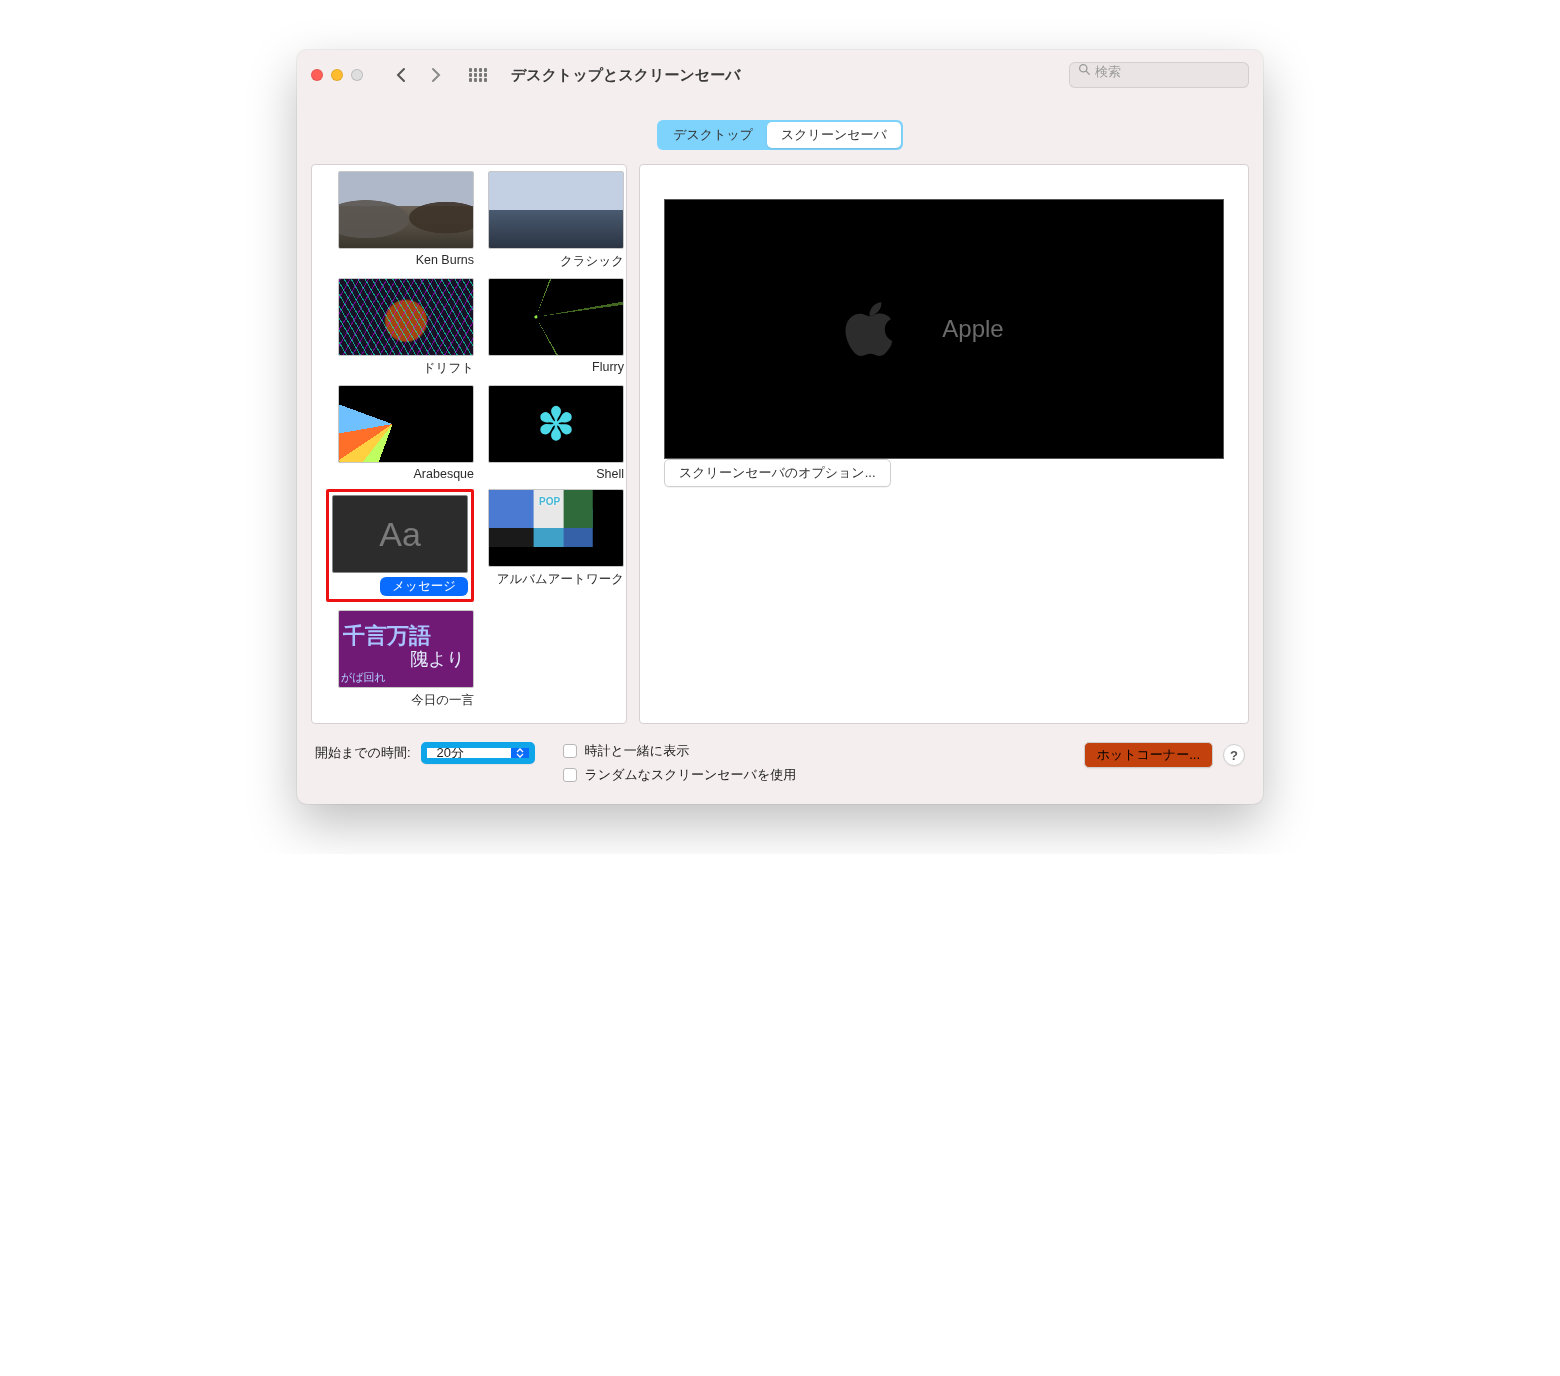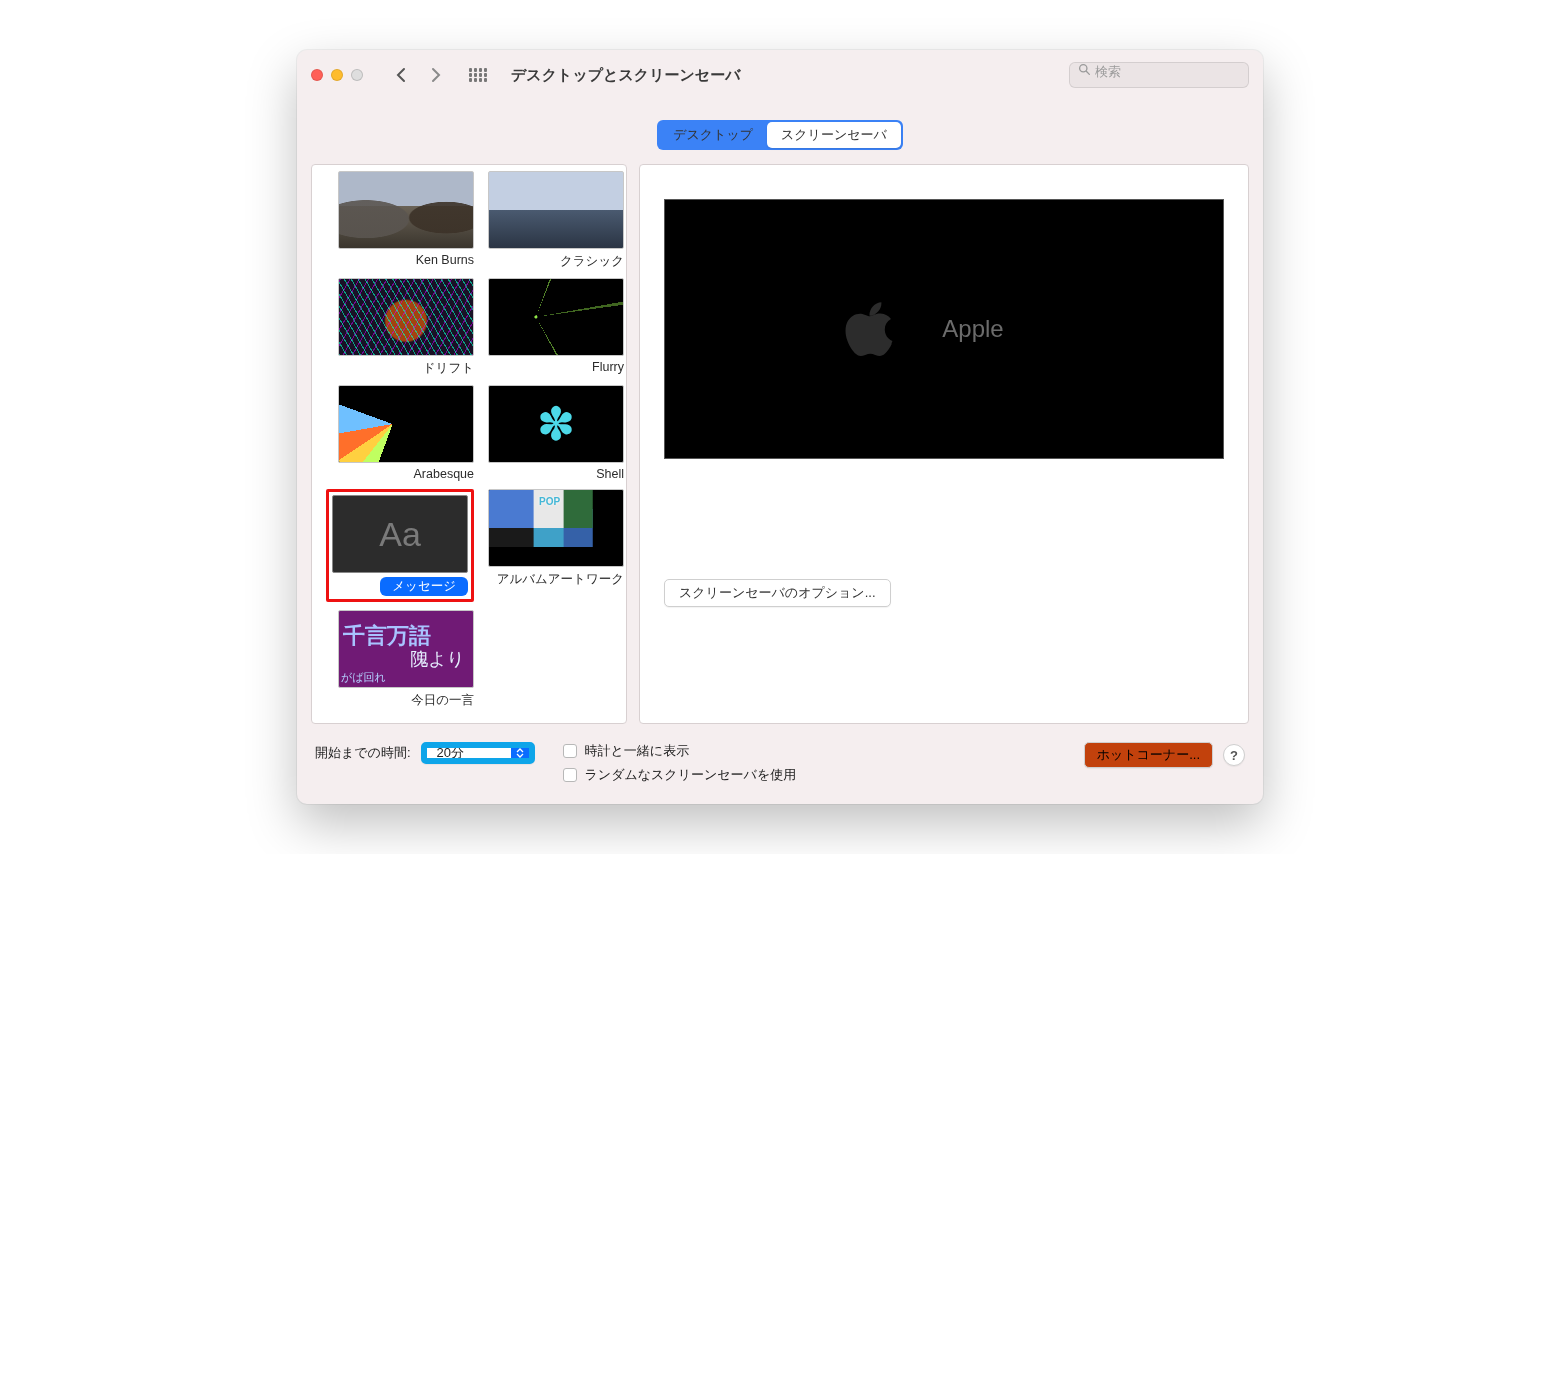--- a/index.html
+++ b/index.html
@@ -41,21 +41,21 @@
   .search {
     width: 180px; height: 26px; background: rgba(0,0,0,0.04);
     border: 1px solid rgba(0,0,0,0.1); border-radius: 6px;
     display:flex; align-items:flex-start; padding: 0 8px; gap:4px; color:#9a9a9a;
   }
   .search svg { flex-shrink:0; }
   .search span { font-size: 13px; }
 
   .tabs { display:flex; justify-content:center; padding: 20px 0 14px; }
   .seg {
-    display:flex; background:#3b82f6; border-radius:6px; padding:2px;
+    display:flex; background:#7dd3fc; border-radius:6px; padding:2px;
   }
   .seg-item {
     padding: 4px 14px; font-size:13px; color:#333; border-radius:5px; cursor:pointer;
   }
   .seg-item.active { background:#fff; box-shadow: 0 1px 2px rgba(0,0,0,.1); }
 
   .content {
     display:flex; gap: 12px; padding: 0 14px 10px;
   }
   .panel {
@@ -122,21 +122,20 @@
   .preview {
     width: 560px; height: 260px; background:#000; border:1px solid #565656; position:relative;
     display:flex; align-items:center; justify-content:center; gap: 38px;
   }
   .apple-logo {
     width: 56px; height: 68px; opacity:.32; fill:#888;
     transform: translateX(-24px);
   }
   .preview-text { color:#6b6b6b; font-size: 24px; transform: translateX(-18px);}
   .options-btn {
-    margin-top: 120px;
     background:#fff; border:1px solid #cfcfcf; border-radius:5px;
     padding: 4px 14px; font-size:13px; color:#333; cursor:pointer;
     box-shadow: 0 1px 1px rgba(0,0,0,.05);
   }
 
   .footer {
     display:flex; align-items:flex-start; padding: 8px 18px 20px; gap: 28px; font-size:13px;
   }
   .footer-left { display:flex; align-items:center; gap:10px; }
   .select {

